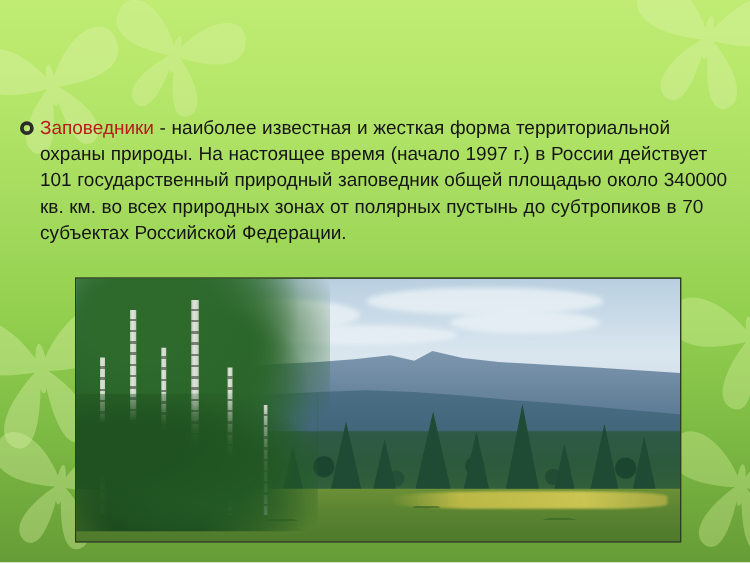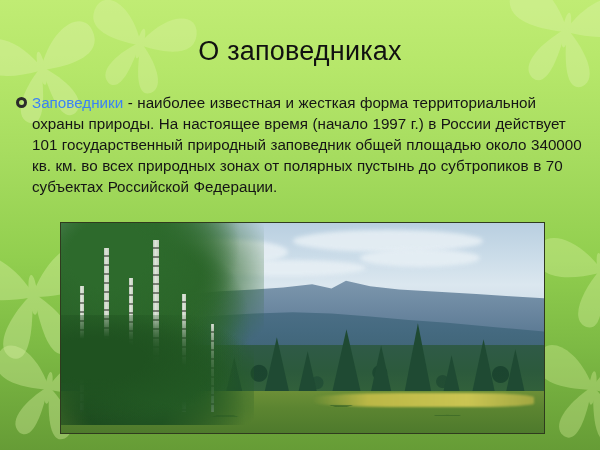--- a/index.html
+++ b/index.html
@@ -88,21 +88,21 @@
   }
   .para {
     flex: 1 1 auto;
     font-size: 15.2px;
     line-height: 21px;
     color: #151515;
     text-align: left;
     word-spacing: 0.3px;
   }
   .hl {
-    color: #3b82f6;
+    color: #b91c1c;
   }
 
   .photo-frame {
     position: absolute;
     left: 60px;
     top: 222px;
     width: 485px;
     height: 212px;
     border: 1px solid #2f3b1e;
     box-sizing: border-box;
@@ -323,21 +323,20 @@
           <path d="M58 55 C38 18, 8 12, 4 34 C0 56, 26 62, 57 60 Z"></path>
           <path d="M60 55 C80 18, 110 12, 114 34 C118 56, 92 62, 61 60 Z"></path>
           <path d="M57 58 C40 72, 22 96, 36 106 C50 114, 56 86, 58 62 Z"></path>
           <path d="M61 58 C78 72, 96 96, 82 106 C68 114, 62 86, 60 62 Z"></path>
           <ellipse cx="59" cy="58" rx="3.5" ry="16"></ellipse>
         </g>
       </svg>
     </div>
   </div>
 
-  <div class="title">О заповедниках</div>
 
   <div class="body-block">
     <div class="bullet">
       <span class="ring"></span>
     </div>
     <div class="para">
       <span class="hl">Заповедники</span><span> - наиболее известная и жесткая форма территориальной охраны природы. На настоящее время (начало 1997 г.) в России действует 101 государственный природный заповедник общей площадью около 340000 кв. км. во всех природных зонах от полярных пустынь до субтропиков в 70 субъектах Российской Федерации.</span>
     </div>
   </div>
 

